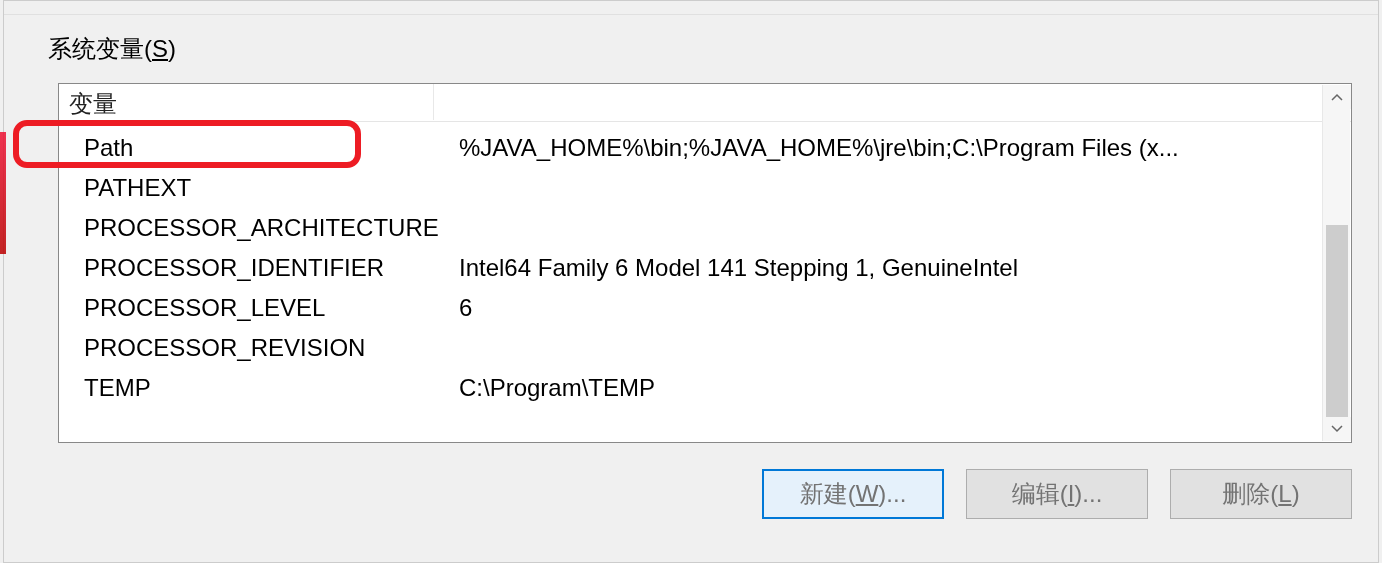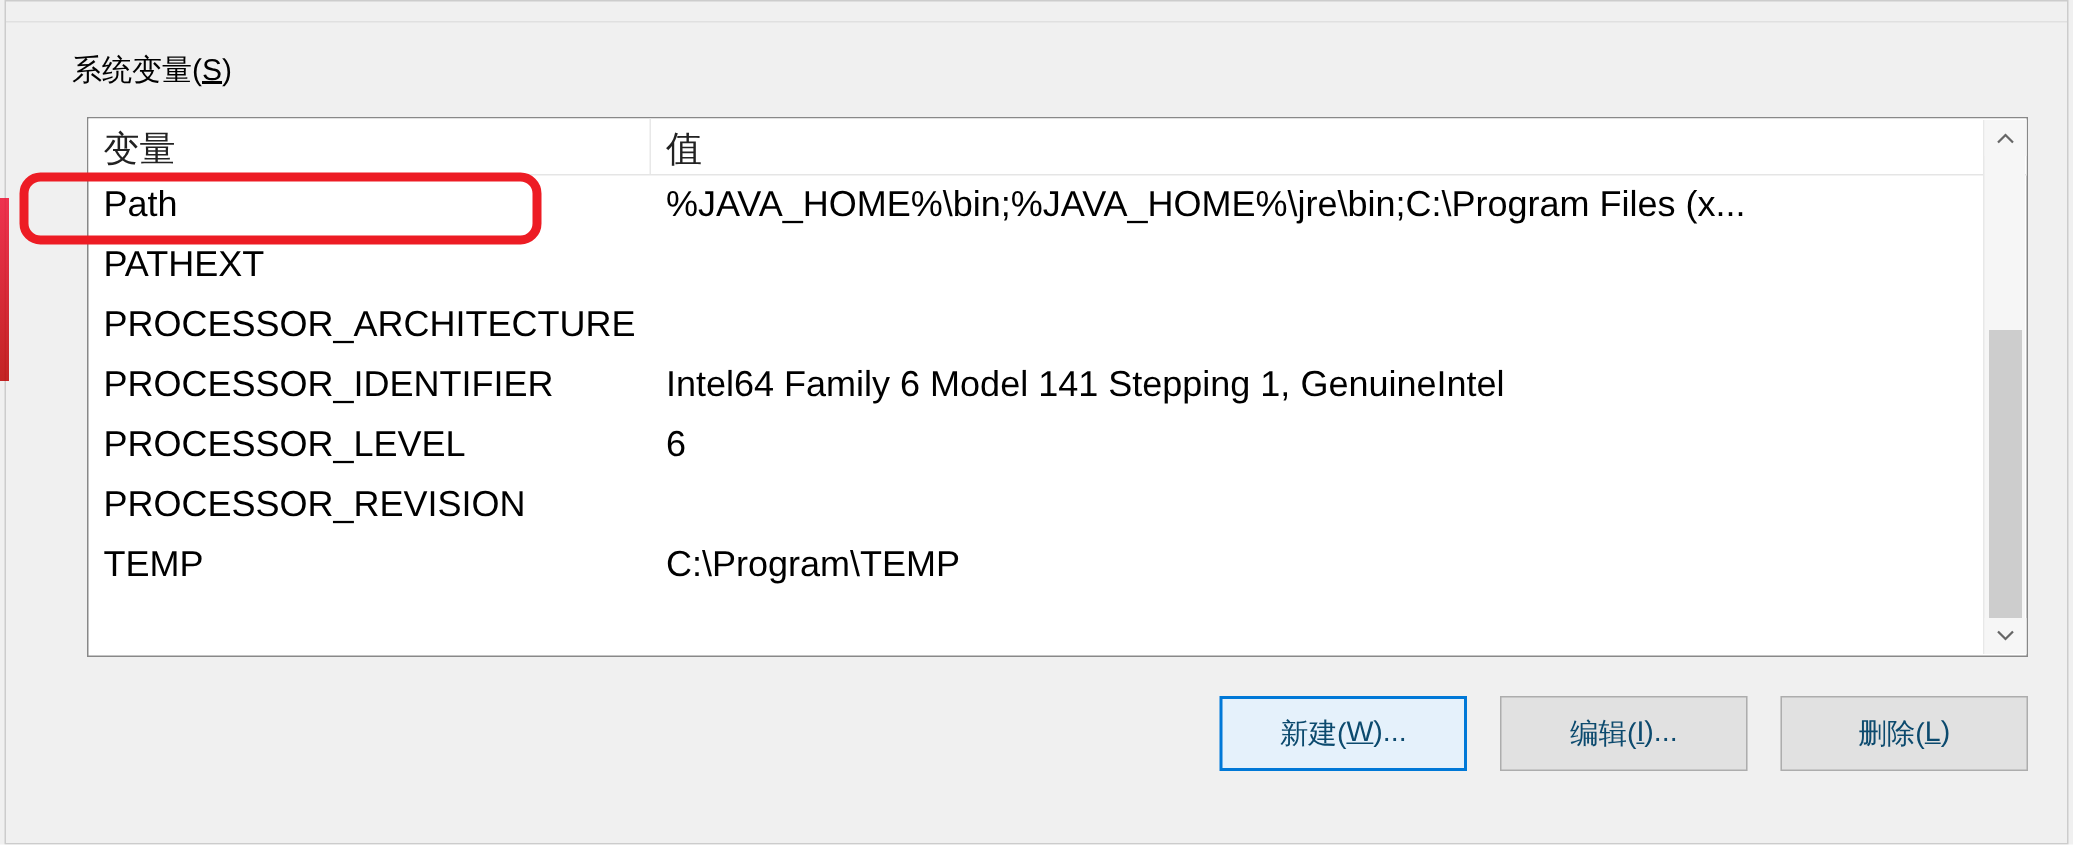--- a/index.html
+++ b/index.html
@@ -19,39 +19,40 @@
       border: 1px solid #ccc;
       background: #f0f0f0;
       margin: 0 3px;
       height: 563px;
     }
     .divider-top {
       height: 14px;
       border-bottom: 1px solid #e0e0e0;
     }
     .section-label {
-      font-size: 20px;
+      font-size: 24px;
       color: #000;
       padding: 18px 0 0 44px;
     }
     .section-label .accel {
       text-decoration: underline;
     }
     .list-container {
       margin: 18px 26px 0 54px;
       border: 1px solid #888;
       background: #fff;
       height: 360px;
       position: relative;
     }
     .list-header {
       display: flex;
       height: 38px;
       border-bottom: 1px solid #e5e5e5;
       background: #fff;
+      flex-direction: column;
     }
     .col-name {
       width: 375px;
       flex-shrink: 0;
     }
     .col-value {
       flex: 1;
       overflow: hidden;
       white-space: nowrap;
       text-overflow: ellipsis;
@@ -65,21 +66,22 @@
     .list-header .col-value {
       border-right: none;
     }
     .rows-wrap {
       overflow: hidden;
       height: 320px;
     }
     .row {
       display: flex;
       height: 40px;
-      align-items: center;
+      align-items: flex-end;
+      margin-left: 15px;
     }
     .row .cell {
       font-size: 24px;
       color: #000;
       padding-left: 10px;
       white-space: nowrap;
       overflow: hidden;
     }
     .row .col-value {
       text-overflow: ellipsis;
@@ -128,26 +130,26 @@
       height: 48px;
       pointer-events: none;
     }
     .buttons-row {
       display: flex;
       justify-content: flex-end;
       gap: 22px;
       margin: 26px 26px 0 0;
     }
     .btn {
-      width: 165px;
+      width: 182px;
       height: 50px;
       border: 1px solid #adadad;
       background: #e1e1e1;
-      font-size: 19px;
-      color: #0c4a6e;
+      font-size: 24px;
+      color: #737373;
       display: flex;
       align-items: center;
       justify-content: center;
       cursor: default;
     }
     .btn.focus {
       border: 2.5px solid #0078d7;
       background: #e5f1fb;
     }
     .btn .accel {

